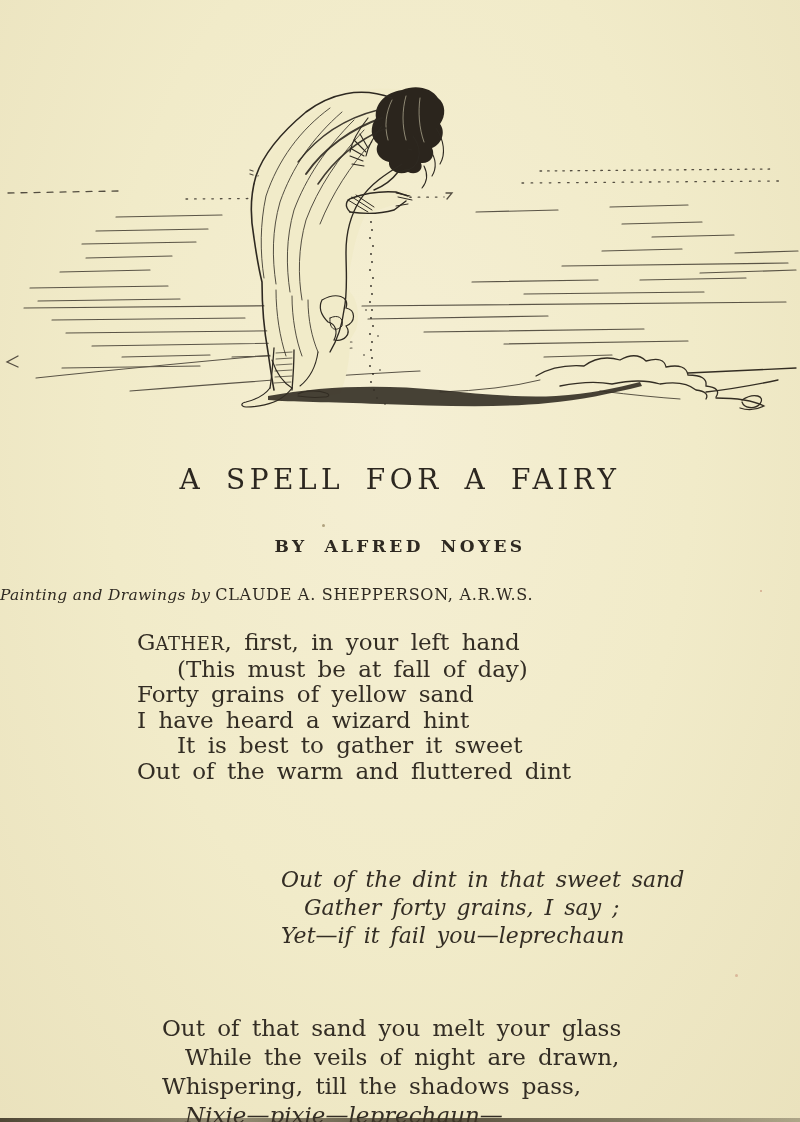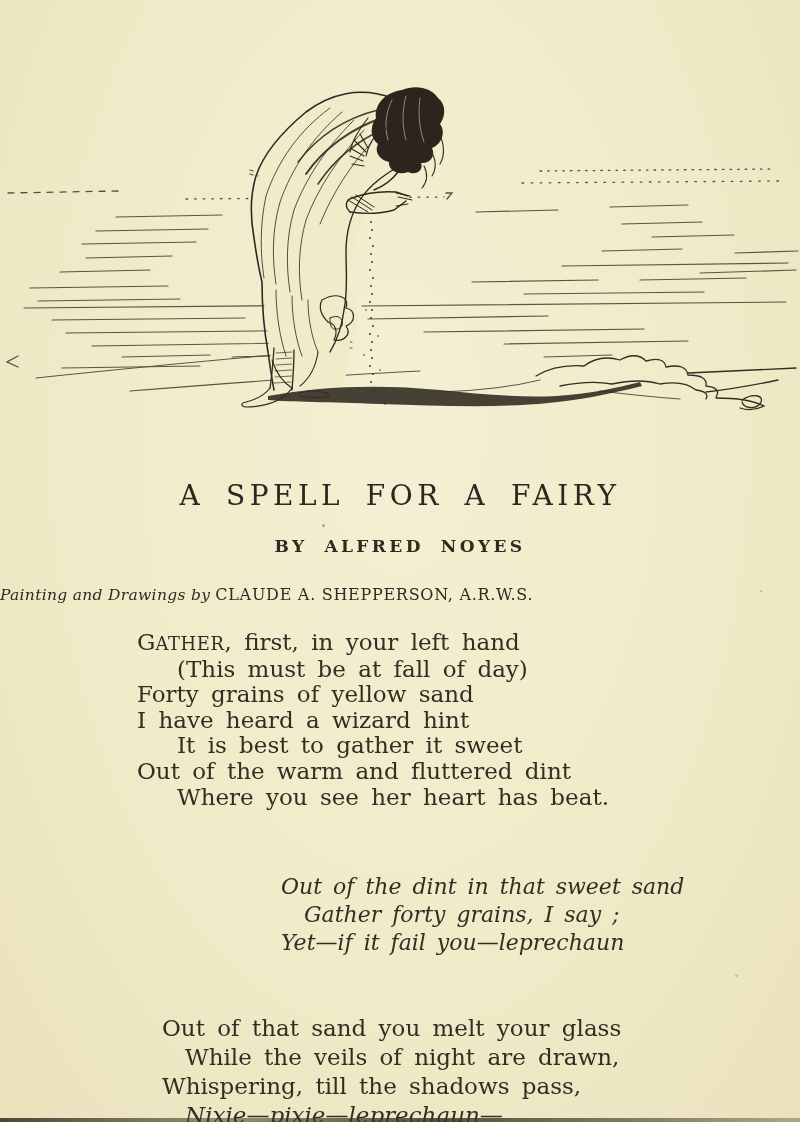--- a/index.html
+++ b/index.html
@@ -7,41 +7,41 @@
     position:relative;
     width:800px;height:1122px;
     overflow:hidden;
     background:radial-gradient(ellipse at 50% 38%, #f5efd4 0%, #f1ebc9 52%, #eae2bd 100%);
     font-family:"DejaVu Serif","Liberation Serif",serif;
     color:#332d24;
   }
   .abs{position:absolute;}
   #illustration{left:0;top:0;width:800px;height:445px;}
   #title{
-    top:481px;left:0;width:800px;text-align:center;
+    top:465px;left:0;width:800px;text-align:center;
     font-size:28px;line-height:1.1;
     letter-spacing:.16em;word-spacing:.3em;
     color:#2c2720;
   }
   #byline{
     top:536px;left:0;width:800px;text-align:center;
     font-size:17px;font-weight:bold;
     letter-spacing:.2em;word-spacing:.45em;
     color:#2e2921;
   }
   #credit{
     top:585px;left:0;width:800px;text-align:left;
     font-size:16px;color:#2f2a22;
   }
   #credit .credit-it{font-style:italic;font-size:15.5px;letter-spacing:.02em;}
   #credit .credit-caps{letter-spacing:.045em;}
   .stanza{white-space:nowrap;}
   #stanza1{left:137px;top:630px;font-size:23px;line-height:25.6px;word-spacing:5px;}
   #stanza1 .ind{padding-left:40px;}
-  #stanza2{left:281px;top:866px;font-size:22px;line-height:27.8px;font-style:italic;word-spacing:4px;margin-top:7px;}
+  #stanza2{left:281px;top:866px;font-size:22px;line-height:27.8px;font-style:italic;word-spacing:4px;}
   #stanza2 .ind{padding-left:23px;}
   #stanza3{left:162px;top:1014px;font-size:23px;line-height:29px;word-spacing:5px;}
   #stanza3 .ind{padding-left:23px;}
   .sc{font-size:.78em;letter-spacing:.6px;}
   .it{font-style:italic;}
   #page-edge{
     left:0;bottom:0;width:800px;height:4px;
     background:linear-gradient(to right,
       rgba(62,54,38,.9), rgba(62,54,38,.5) 28%,
       rgba(62,54,38,.85) 55%, rgba(62,54,38,.6) 80%, rgba(62,54,38,.35));
@@ -208,21 +208,20 @@
 
   <div id="stanza1" class="abs stanza">
     <div class="line">
       <span>G</span><span class="sc">ATHER</span><span>, first, in your left hand</span>
     </div>
     <div class="line ind">(This must be at fall of day)</div>
     <div class="line">Forty grains of yellow sand</div>
     <div class="line">I have heard a wizard hint</div>
     <div class="line ind">It is best to gather it sweet</div>
     <div class="line">Out of the warm and fluttered dint</div>
-    <div class="line ind">Where you see her heart has beat.</div>
   </div>
 
   <div id="stanza2" class="abs stanza">
     <div class="line">Out of the dint in that sweet sand</div>
     <div class="line ind">Gather forty grains, I say ;</div>
     <div class="line">Yet—if it fail you—leprechaun</div>
   </div>
 
   <div id="stanza3" class="abs stanza">
     <div class="line">Out of that sand you melt your glass</div>

